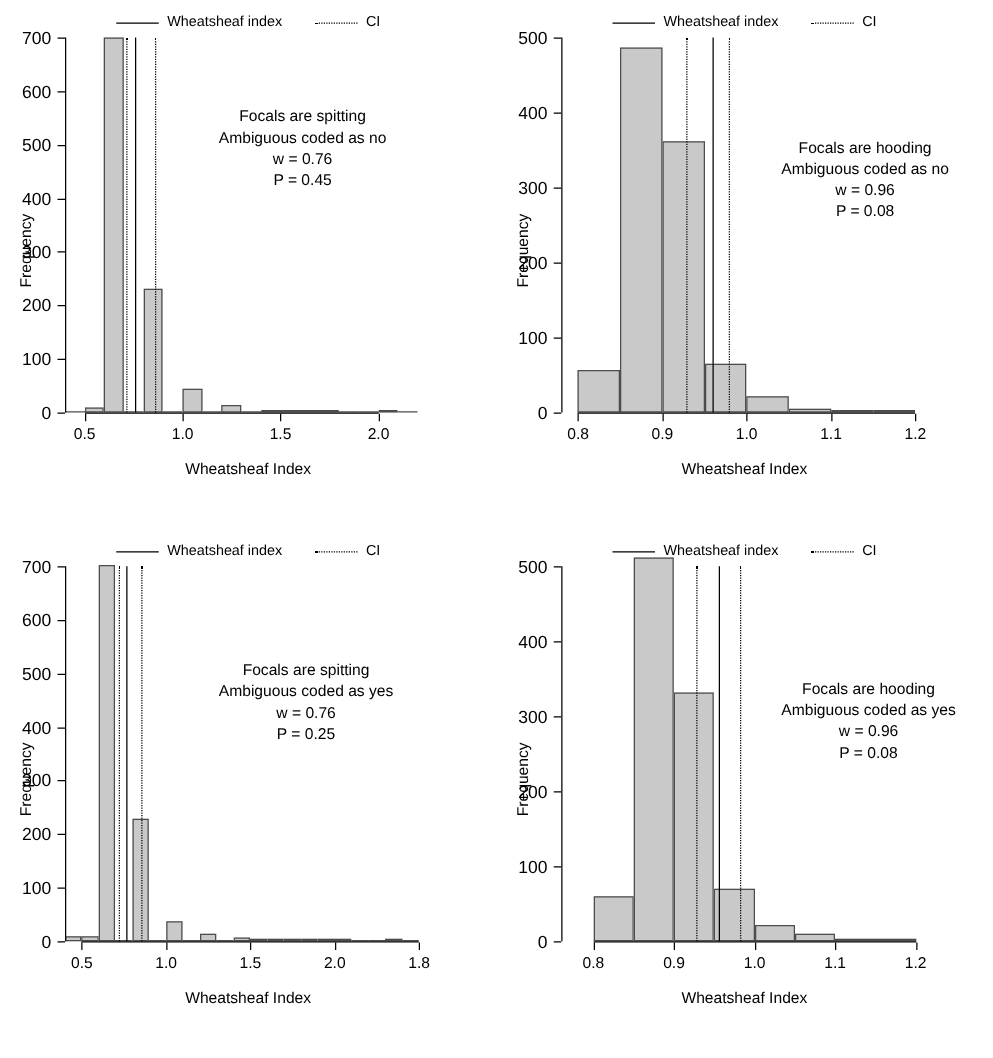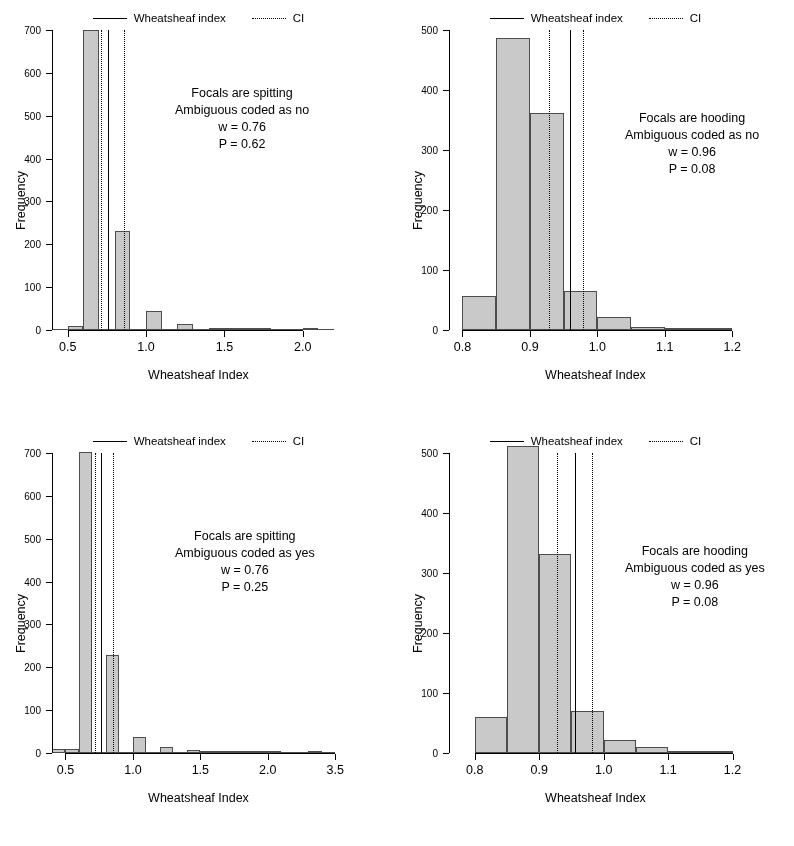--- a/index.html
+++ b/index.html
@@ -105,21 +105,21 @@
   }
   .ticklabel-x {
     position: absolute;
     font-size: 12.5px;
     text-align: center;
     transform: translateX(-50%);
     white-space: nowrap;
   }
   .ticklabel-y {
     position: absolute;
-    font-size: 10px;
+    font-size: 14px;
     text-align: center;
     transform: translateY(-50%);
     white-space: nowrap;
   }
   .xlabel {
     position: absolute;
     width: 397px;
     left: 0;
     text-align: center;
     font-size: 12.5px;
@@ -204,21 +204,21 @@
         <div class="ticklabel-y" style="right: 301px; top: 85.7143px;">500</div>
         <div class="tick-y" style="left: -6.5px; top: 42.8571px;"></div>
         <div class="ticklabel-y" style="right: 301px; top: 42.8571px;">600</div>
         <div class="tick-y" style="left: -6.5px; top: 0px;"></div>
         <div class="ticklabel-y" style="right: 301px; top: 0px;">700</div>
       </div>
     <div class="annot" style="left: 175px; top: 85px;">
         <div>Focals are spitting</div>
         <div>Ambiguous coded as no</div>
         <div>w = 0.76</div>
-        <div>P = 0.62</div>
+        <div>P = 0.45</div>
       </div>
     <div class="xlabel" style="top: 368px;">Wheatsheaf Index</div>
     <div class="ylabel" style="left: 14px; top: 230px;">Frequency</div>
   </div>
 
   <div class="panel">
     <div class="legend">
       <span class="legend-entry">
         <span class="legend-line-solid"></span>
         <span>Wheatsheaf index</span>
@@ -314,21 +314,21 @@
         <div class="axis-x" style="left: 13.4884px; width: 269.767px; bottom: -0.5px;"></div>
         <div class="tick-x" style="left: 13.4884px; bottom: -6.5px;"></div>
         <div class="ticklabel-x" style="left: 13.4884px; top: 310px;">0.5</div>
         <div class="tick-x" style="left: 80.9302px; bottom: -6.5px;"></div>
         <div class="ticklabel-x" style="left: 80.9302px; top: 310px;">1.0</div>
         <div class="tick-x" style="left: 148.372px; bottom: -6.5px;"></div>
         <div class="ticklabel-x" style="left: 148.372px; top: 310px;">1.5</div>
         <div class="tick-x" style="left: 215.814px; bottom: -6.5px;"></div>
         <div class="ticklabel-x" style="left: 215.814px; top: 310px;">2.0</div>
         <div class="tick-x" style="left: 283.256px; bottom: -6.5px;"></div>
-        <div class="ticklabel-x" style="left: 283.256px; top: 310px;">3.5</div>
+        <div class="ticklabel-x" style="left: 283.256px; top: 310px;">1.8</div>
         <div class="axis-y" style="left: -0.5px; top: 0px; height: 300px;"></div>
         <div class="tick-y" style="left: -6.5px; top: 300px;"></div>
         <div class="ticklabel-y" style="right: 301px; top: 300px;">0</div>
         <div class="tick-y" style="left: -6.5px; top: 257.143px;"></div>
         <div class="ticklabel-y" style="right: 301px; top: 257.143px;">100</div>
         <div class="tick-y" style="left: -6.5px; top: 214.286px;"></div>
         <div class="ticklabel-y" style="right: 301px; top: 214.286px;">200</div>
         <div class="tick-y" style="left: -6.5px; top: 171.429px;"></div>
         <div class="ticklabel-y" style="right: 301px; top: 171.429px;">300</div>
         <div class="tick-y" style="left: -6.5px; top: 128.571px;"></div>

